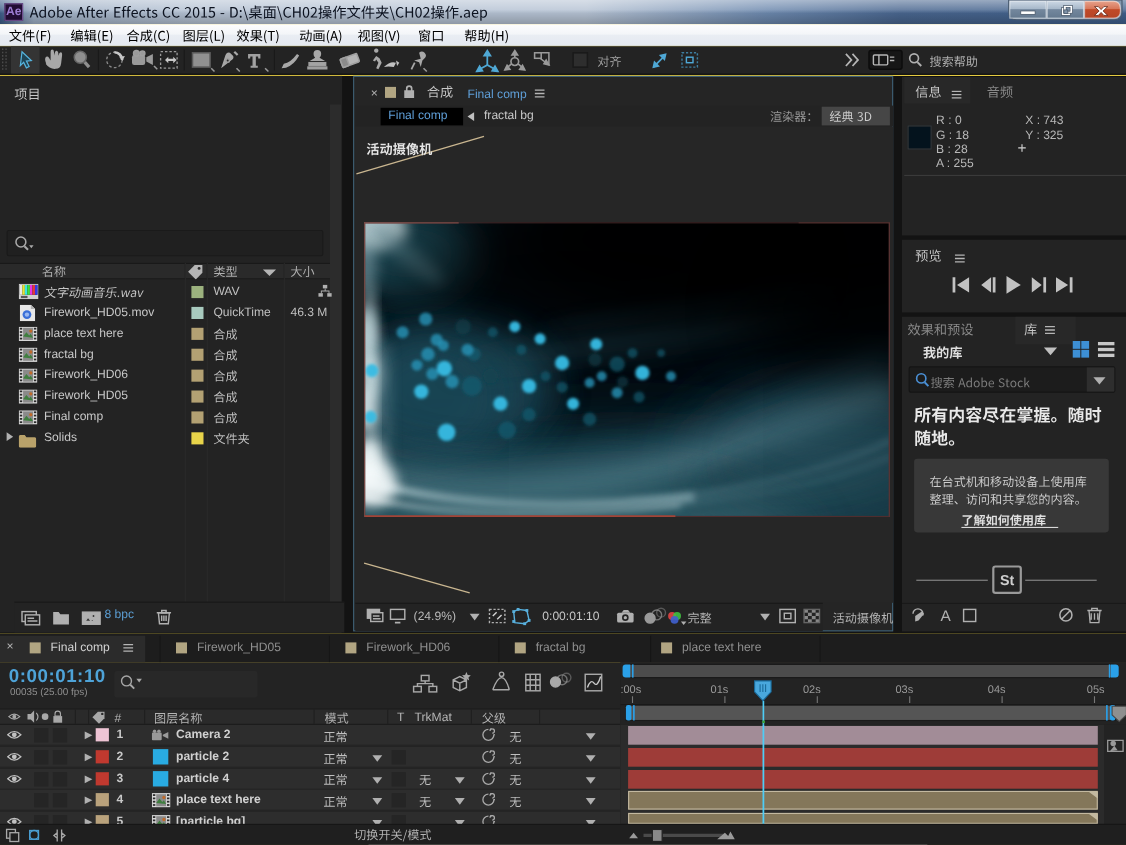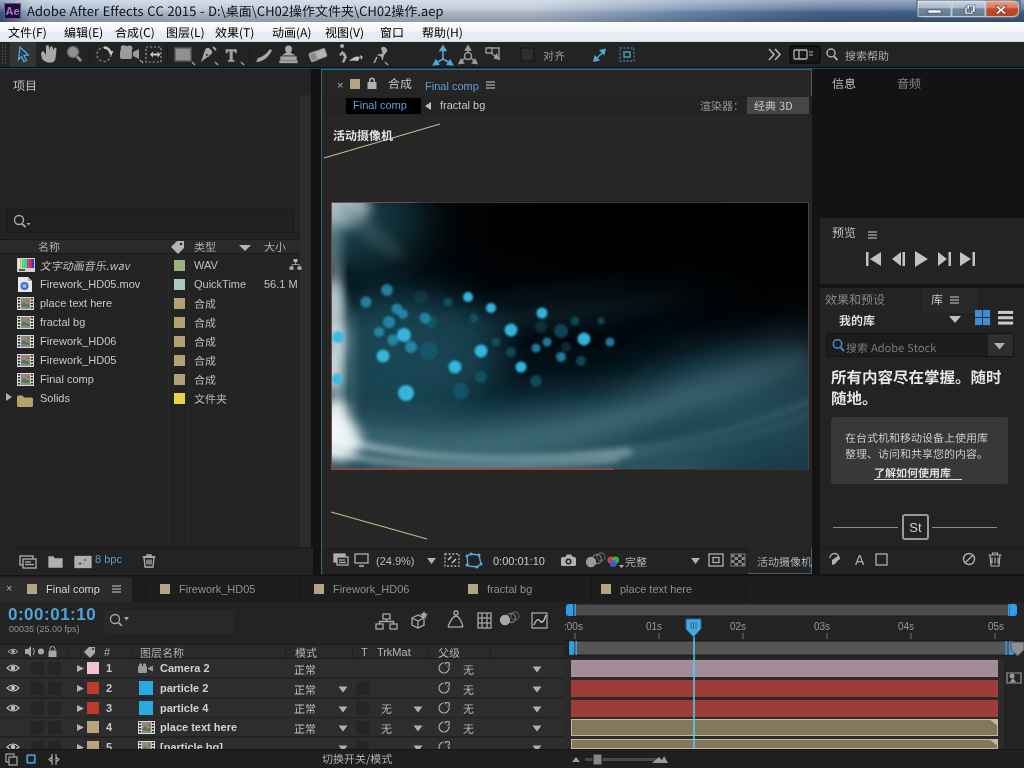--- a/index.html
+++ b/index.html
@@ -1,15 +1,15 @@
 <!DOCTYPE html>
 <html><head><meta charset="utf-8"><style>
 *{margin:0;padding:0;box-sizing:border-box}
 html,body{width:1024px;height:768px;overflow:hidden;background:#000}
-#root{position:absolute;left:0;top:0;width:1024px;height:768px;font-family:"Liberation Sans",sans-serif;background:#0c4a6e}
+#root{position:absolute;left:0;top:0;width:1024px;height:768px;font-family:"Liberation Sans",sans-serif;background:#fde047}
 .ab{position:absolute}
 .tx{position:absolute;white-space:nowrap}
 svg{display:block}
 
 #title{left:0;top:0;width:1024px;height:22px;background:linear-gradient(180deg,rgba(255,255,255,0.45) 0%,rgba(255,255,255,0.18) 40%,rgba(0,0,0,0.06) 55%,rgba(0,0,0,0.22) 100%),linear-gradient(90deg,#3d5c88 0%,#9fb0c6 3%,#b6c3d4 18%,#b6c3d4 52%,#6d89ae 68%,#49668f 80%,#40608c 100%)}
 #ae{left:4px;top:3px;width:17px;height:16px;background:#210d33;border:1px solid #6e4e8e;color:#9a7bd0;font-size:11px;font-weight:bold;text-align:center;line-height:14px}
 
 #wbtns{right:3px;top:0px;width:105px;height:19px}
 
 #menu{left:0;top:22px;width:1024px;height:20px;background:linear-gradient(180deg,#fdfdfe 0%,#f3f5f8 48%,#e9edf3 52%,#e4e9f0 100%);border-bottom:1px solid #d8dee6}
@@ -25,21 +25,21 @@
 #comp{left:321px;top:0;width:491px;height:505px;background:#252525;border:1px solid #3e6076}
 #compnav{left:1px;top:26px;width:489px;height:19px;background:#232323}
 #compview{left:1px;top:45px;width:489px;height:433px;background:#262626;overflow:hidden}
 #compbot{left:1px;top:478px;width:425px;height:26px;background:#232323;border-top:1px solid #191919}
 
 #info{left:820px;top:1px;width:204px;height:144px;background:#232323}
 #prev{left:820px;top:149px;width:204px;height:66px;background:#232323}
 #fxlib{left:820px;top:219px;width:204px;height:286px;background:#232323}
 #libsearch{left:6px;top:45px;width:188px;height:24px;background:#1c1c1c;border:1px solid #141414;border-radius:2px}
 #libbox{left:11px;top:129px;width:177px;height:67px;background:#383838;border-radius:3px}
-#stbox{left:82px;top:226px;width:27px;height:26px;border:2px solid #9a9a9a;border-radius:3px;color:#cfcfcf;font-weight:normal;font-size:13px;text-align:center;line-height:23px}
+#stbox{left:82px;top:226px;width:27px;height:26px;border:2px solid #9a9a9a;border-radius:3px;color:#cfcfcf;font-weight:bold;font-size:13px;text-align:center;line-height:23px}
 
 #tltabs{left:0;top:576px;width:1024px;height:26px;background:#1d1d1d}
 #tlatab{left:0;top:2px;width:132px;height:24px;background:#2b2b2b}
 #tlbody{left:0;top:602px;width:1024px;height:166px;background:#232323}
 #tlhead{left:0;top:42px;width:564px;height:15px;background:#2a2a2a;border-top:1px solid #1a1a1a;border-bottom:1px solid #1a1a1a}
 #tlbot{left:0;top:147px;width:1024px;height:19px;background:#1f1f1f;border-top:1px solid #161616}
 
 #tr-rule{left:564px;top:0;width:460px;height:57px;background:#232323}
 #tr-tracks{left:564px;top:57px;width:440px;height:90px;background:#282828}
 #tr-gutter{left:1004px;top:57px;width:20px;height:90px;background:#232323}
@@ -287,21 +287,21 @@
           </svg>
           <div class="tx" style="left:40px;top:209px;font-size:11px;color:#c8c8c8;">Firework_HD05.mov</div>
           <div class="tx" style="left:40px;top:228px;font-size:11px;color:#c8c8c8;">place text here</div>
           <div class="tx" style="left:40px;top:247px;font-size:11px;color:#c8c8c8;">fractal bg</div>
           <div class="tx" style="left:40px;top:266px;font-size:11px;color:#c8c8c8;">Firework_HD06</div>
           <div class="tx" style="left:40px;top:285px;font-size:11px;color:#c8c8c8;">Firework_HD05</div>
           <div class="tx" style="left:40px;top:304px;font-size:11px;color:#c8c8c8;">Final comp</div>
           <div class="tx" style="left:40px;top:323px;font-size:11px;color:#c8c8c8;">Solids</div>
           <div class="tx" style="left:194px;top:190px;font-size:11px;color:#c0c0c0;">WAV</div>
           <div class="tx" style="left:194px;top:209px;font-size:11px;color:#c0c0c0;">QuickTime</div>
-          <div class="tx" style="left:264px;top:209px;font-size:11px;color:#c0c0c0;">56.1 M</div>
+          <div class="tx" style="left:264px;top:209px;font-size:11px;color:#c0c0c0;">46.3 M</div>
           <div class="ab" style="left:174px;top:191px;width:11px;height:11px;background:#9cb27e"></div>
           <div class="ab" style="left:174px;top:210px;width:11px;height:11px;background:#a8cabe"></div>
           <div class="ab" style="left:174px;top:229px;width:11px;height:11px;background:#b3a173"></div>
           <div class="ab" style="left:174px;top:248px;width:11px;height:11px;background:#b3a173"></div>
           <div class="ab" style="left:174px;top:267px;width:11px;height:11px;background:#b3a173"></div>
           <div class="ab" style="left:174px;top:286px;width:11px;height:11px;background:#b3a173"></div>
           <div class="ab" style="left:174px;top:305px;width:11px;height:11px;background:#b3a173"></div>
           <div class="ab" style="left:174px;top:324px;width:11px;height:11px;background:#e8d44a"></div>
           <svg class="ab" style="left:170px;top:171px" width="16" height="14" viewBox="0 0 16 14">
             <path d="M1 7 l6-6 7 0 0 7 -6 6 Z" fill="#b5b5b5"></path>
@@ -557,20 +557,35 @@
                 <rect x="418.5" y="8" width="3.5" height="3"></rect>
                 <rect x="418.5" y="14" width="3.5" height="3"></rect>
               </g>
               <rect x="408" y="5" width="14" height="12" stroke="#666"></rect>
             </g>
           </svg>
           <div class="tx" style="left:53px;top:6px;font-size:11px;color:#b8b8b8;">(24.9%)</div>
           <div class="tx" style="left:170px;top:6px;font-size:11px;color:#c8c8c8;">0:00:01:10</div>
         </div>
     </div>
+    <div id="info" class="ab">
+      <div class="ab" style="left:2px;top:0;width:60px;height:24px;background:#282828"></div>
+      <svg class="ab" style="left:45px;top:12px" width="10" height="9" viewBox="0 0 10 9">
+          <g stroke="#b5b5b5" stroke-width="1.2">
+            <line x1="0" y1="1" x2="9" y2="1"></line>
+            <line x1="0" y1="4" x2="9" y2="4"></line>
+            <line x1="0" y1="7" x2="9" y2="7"></line>
+          </g>
+        </svg>
+      <div class="ab" style="left:5px;top:44px;width:22px;height:22px;background:#04131d;border:1px solid #3a3a3a"></div>
+      <div class="tx" style="left:31px;top:34px;font-size:11px;color:#b8b8b8;line-height:13px">R :  0<br>G :  18<br>B :  28<br>A :  255</div>
+      <div class="tx" style="left:112px;top:34px;font-size:11px;color:#b8b8b8;line-height:13px">X : 743<br>Y : 325</div>
+      <div class="tx" style="left:105px;top:56px;font-size:14px;color:#cccccc">+</div>
+      <div class="ab" style="left:2px;top:89px;width:202px;height:1px;background:#3a3a3a"></div>
+    </div>
     <div id="prev" class="ab">
         <svg class="ab" style="left:48px;top:13px" width="10" height="9" viewBox="0 0 10 9">
           <g stroke="#b5b5b5" stroke-width="1.2">
             <line x1="0" y1="1" x2="9" y2="1"></line>
             <line x1="0" y1="4" x2="9" y2="4"></line>
             <line x1="0" y1="7" x2="9" y2="7"></line>
           </g>
         </svg>
         <svg class="ab" style="left:40px;top:30px" width="150" height="22" viewBox="0 0 150 22">
           <g fill="#c2c2c2">

